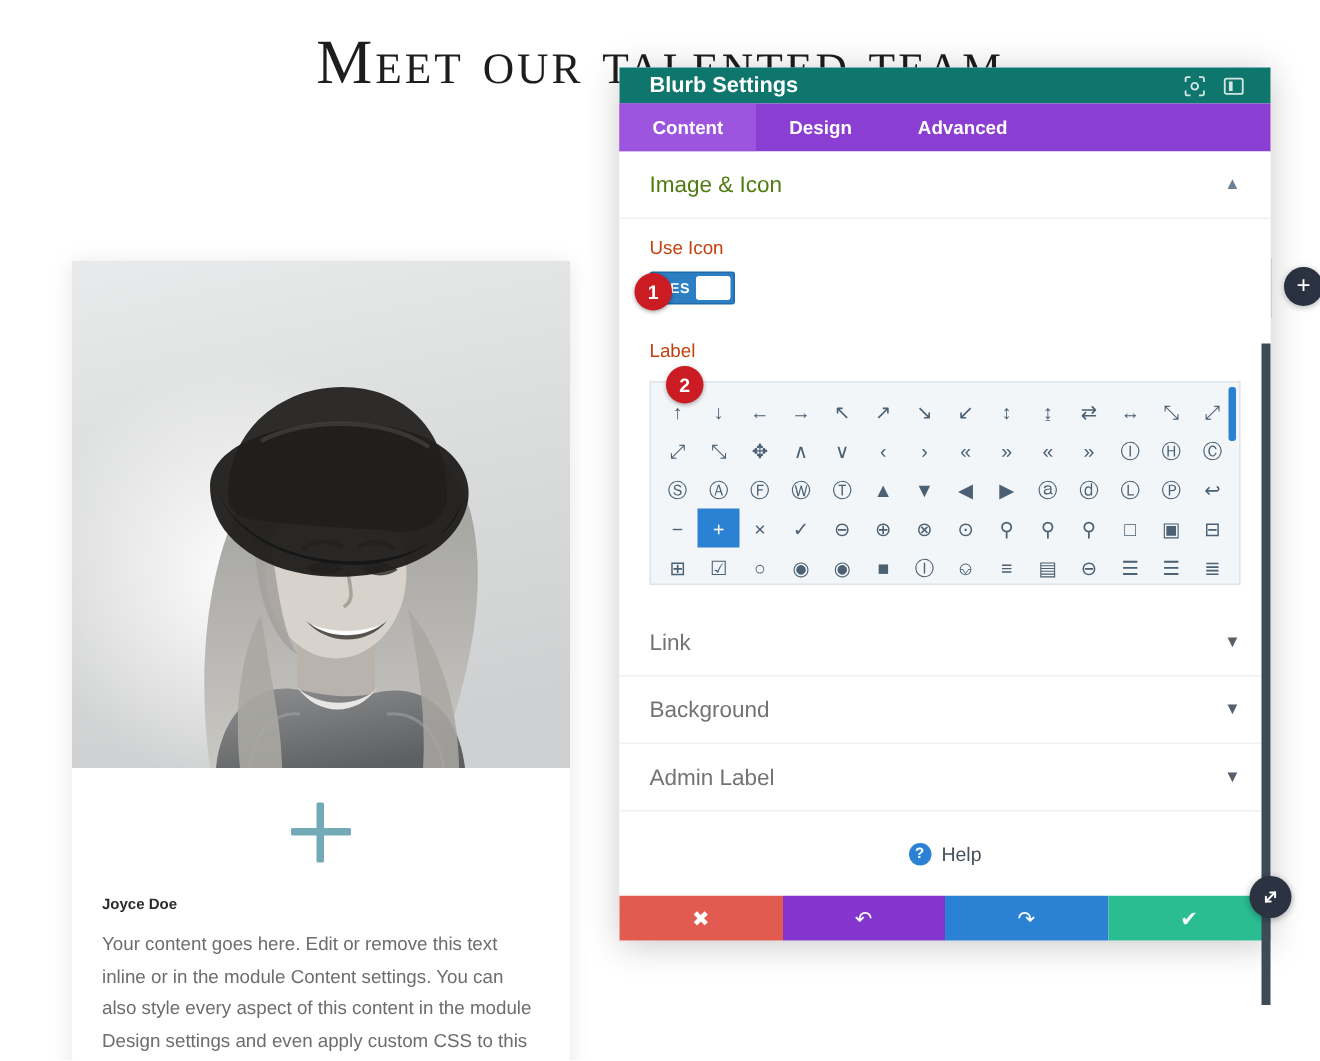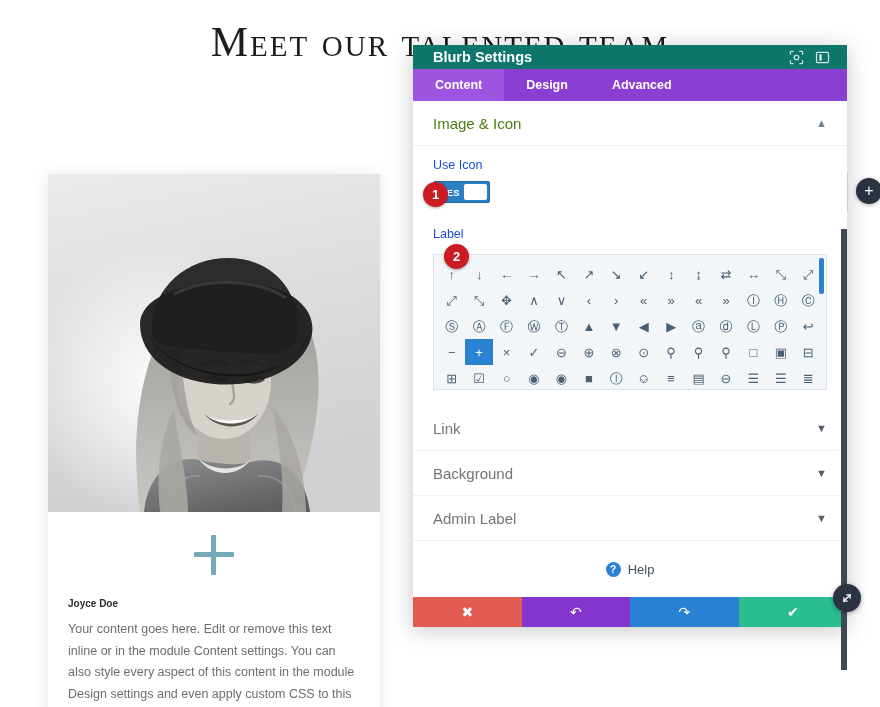--- a/index.html
+++ b/index.html
@@ -173,21 +173,21 @@
     color: #4d7c0f;
     font-weight: 400;
   }
   .section-header.collapsed .title { color: #737373; }
   .chev { color: #6b8094; font-size: 11px; }
   .section-header.collapsed .chev { color: #55606b; }
 
   .field-block { padding: 12px 20px 8px 20px; }
   .field-label {
     font-size: 12.5px;
-    color: #1d4ed8;
+    color: #c2410c;
     margin-bottom: 9px;
   }
 
   
   .toggle-row { position: relative; height: 26px; }
   .toggle {
     width: 57px; height: 22px;
     background: #2c7fc3;
     border: 1px solid #1f6aa8;
     border-radius: 2px;

